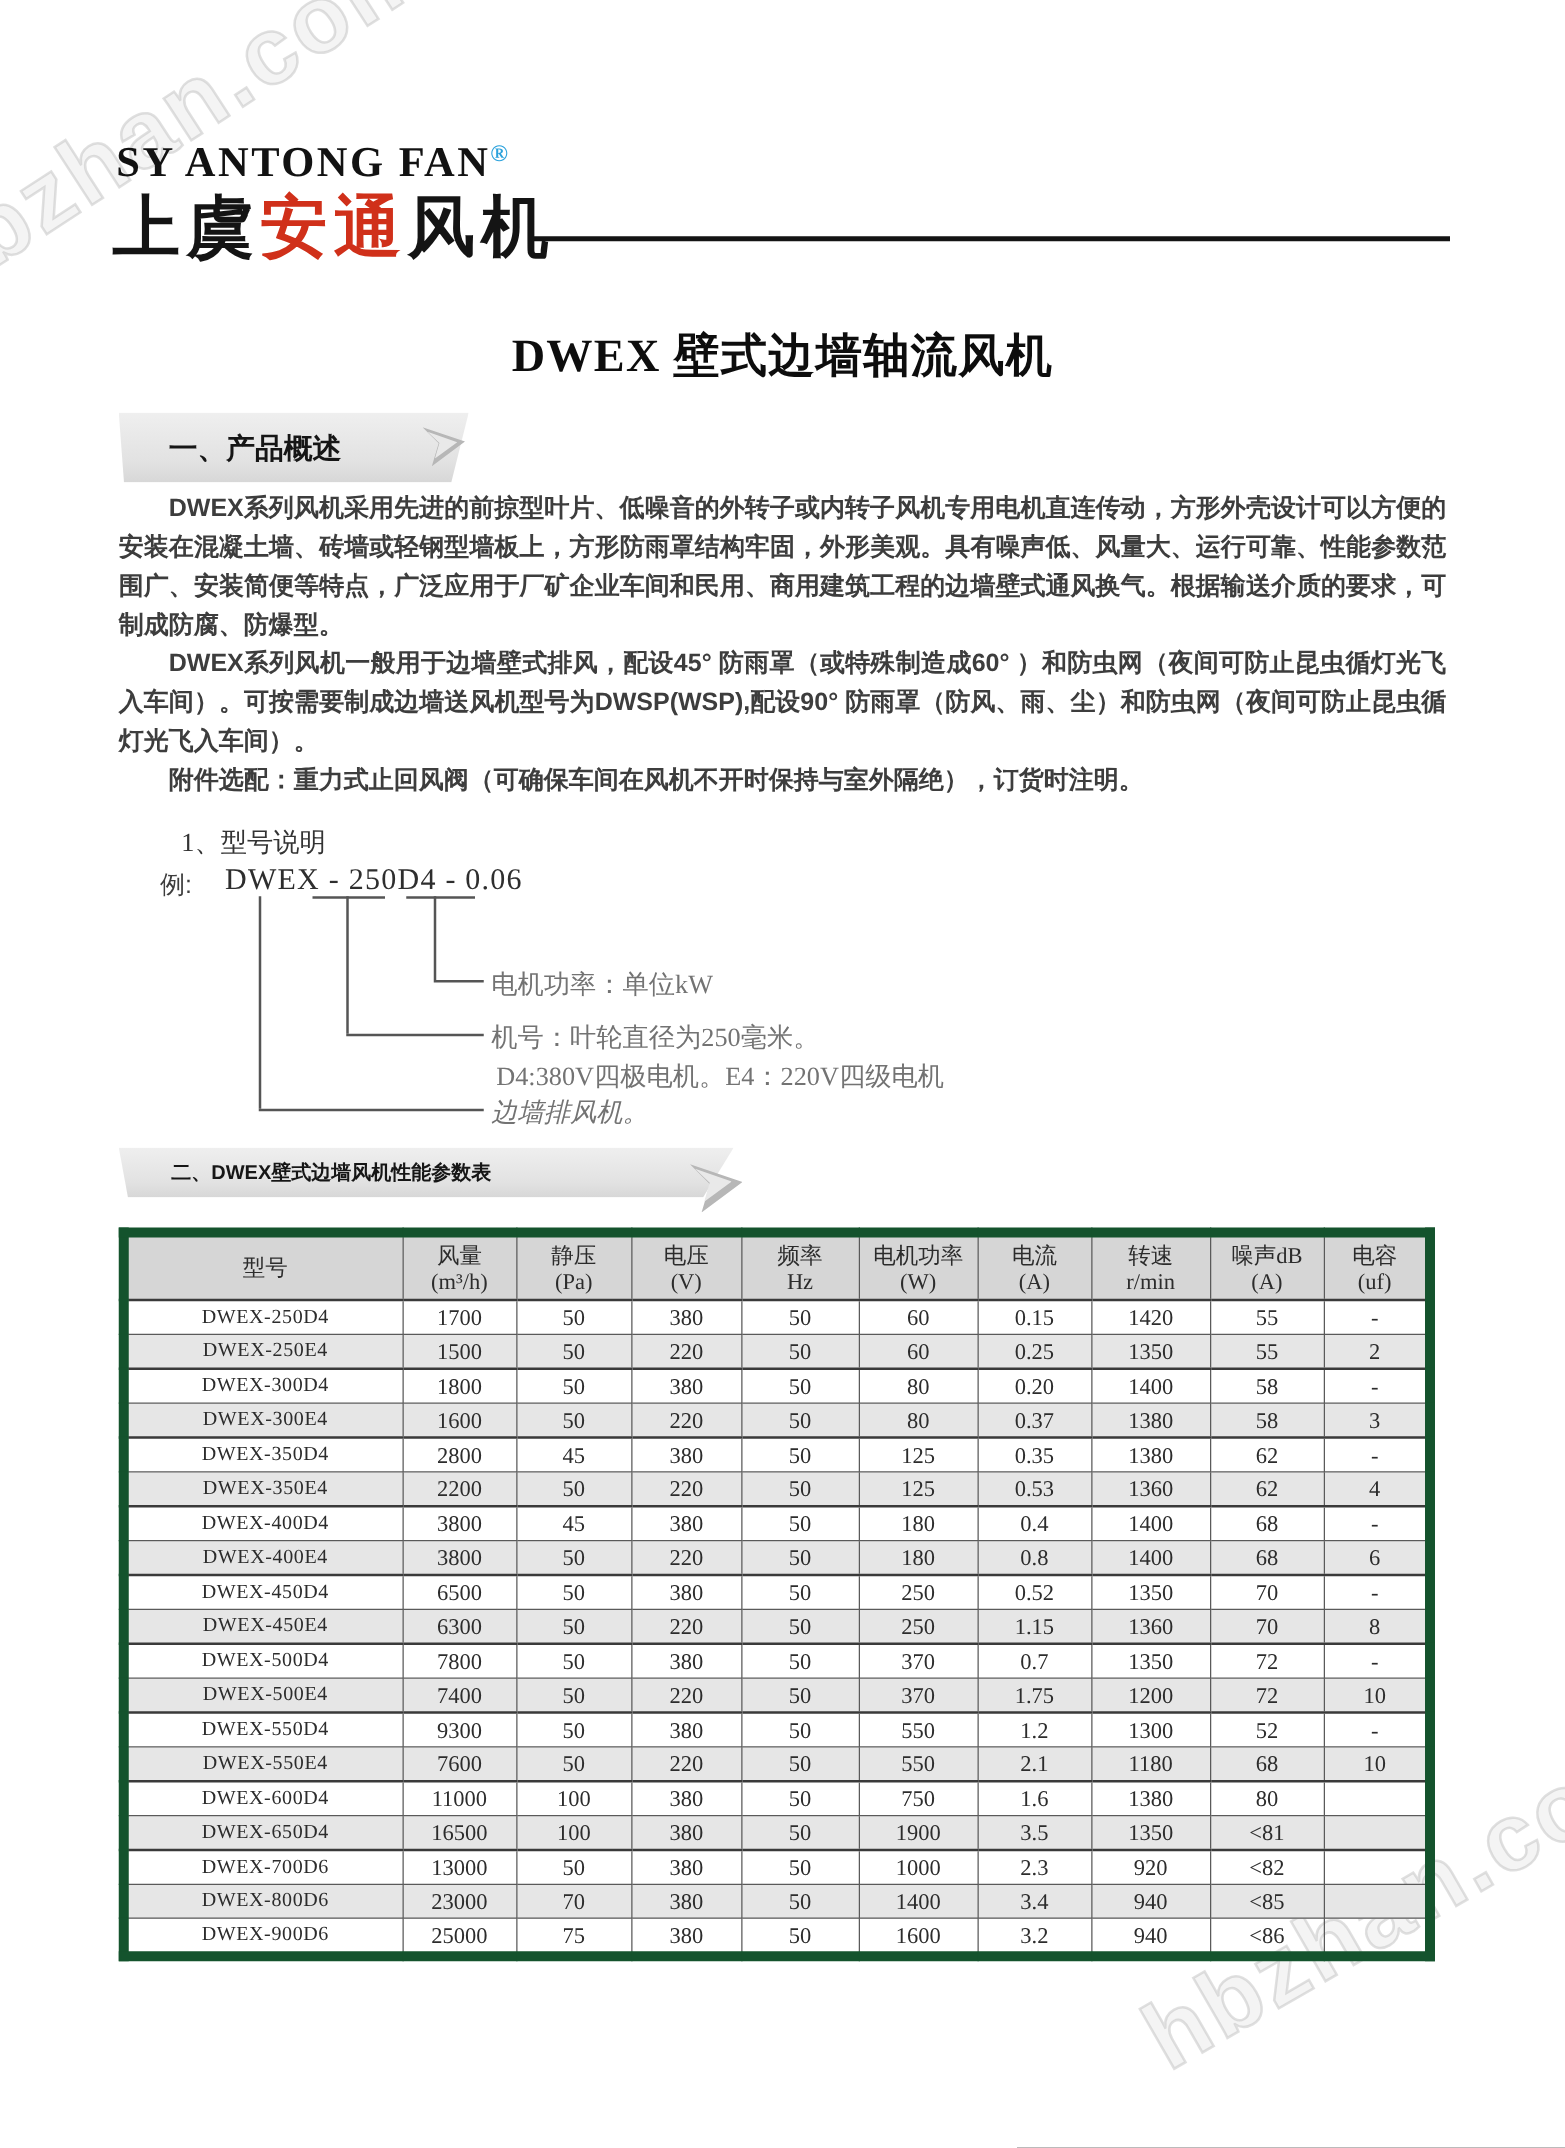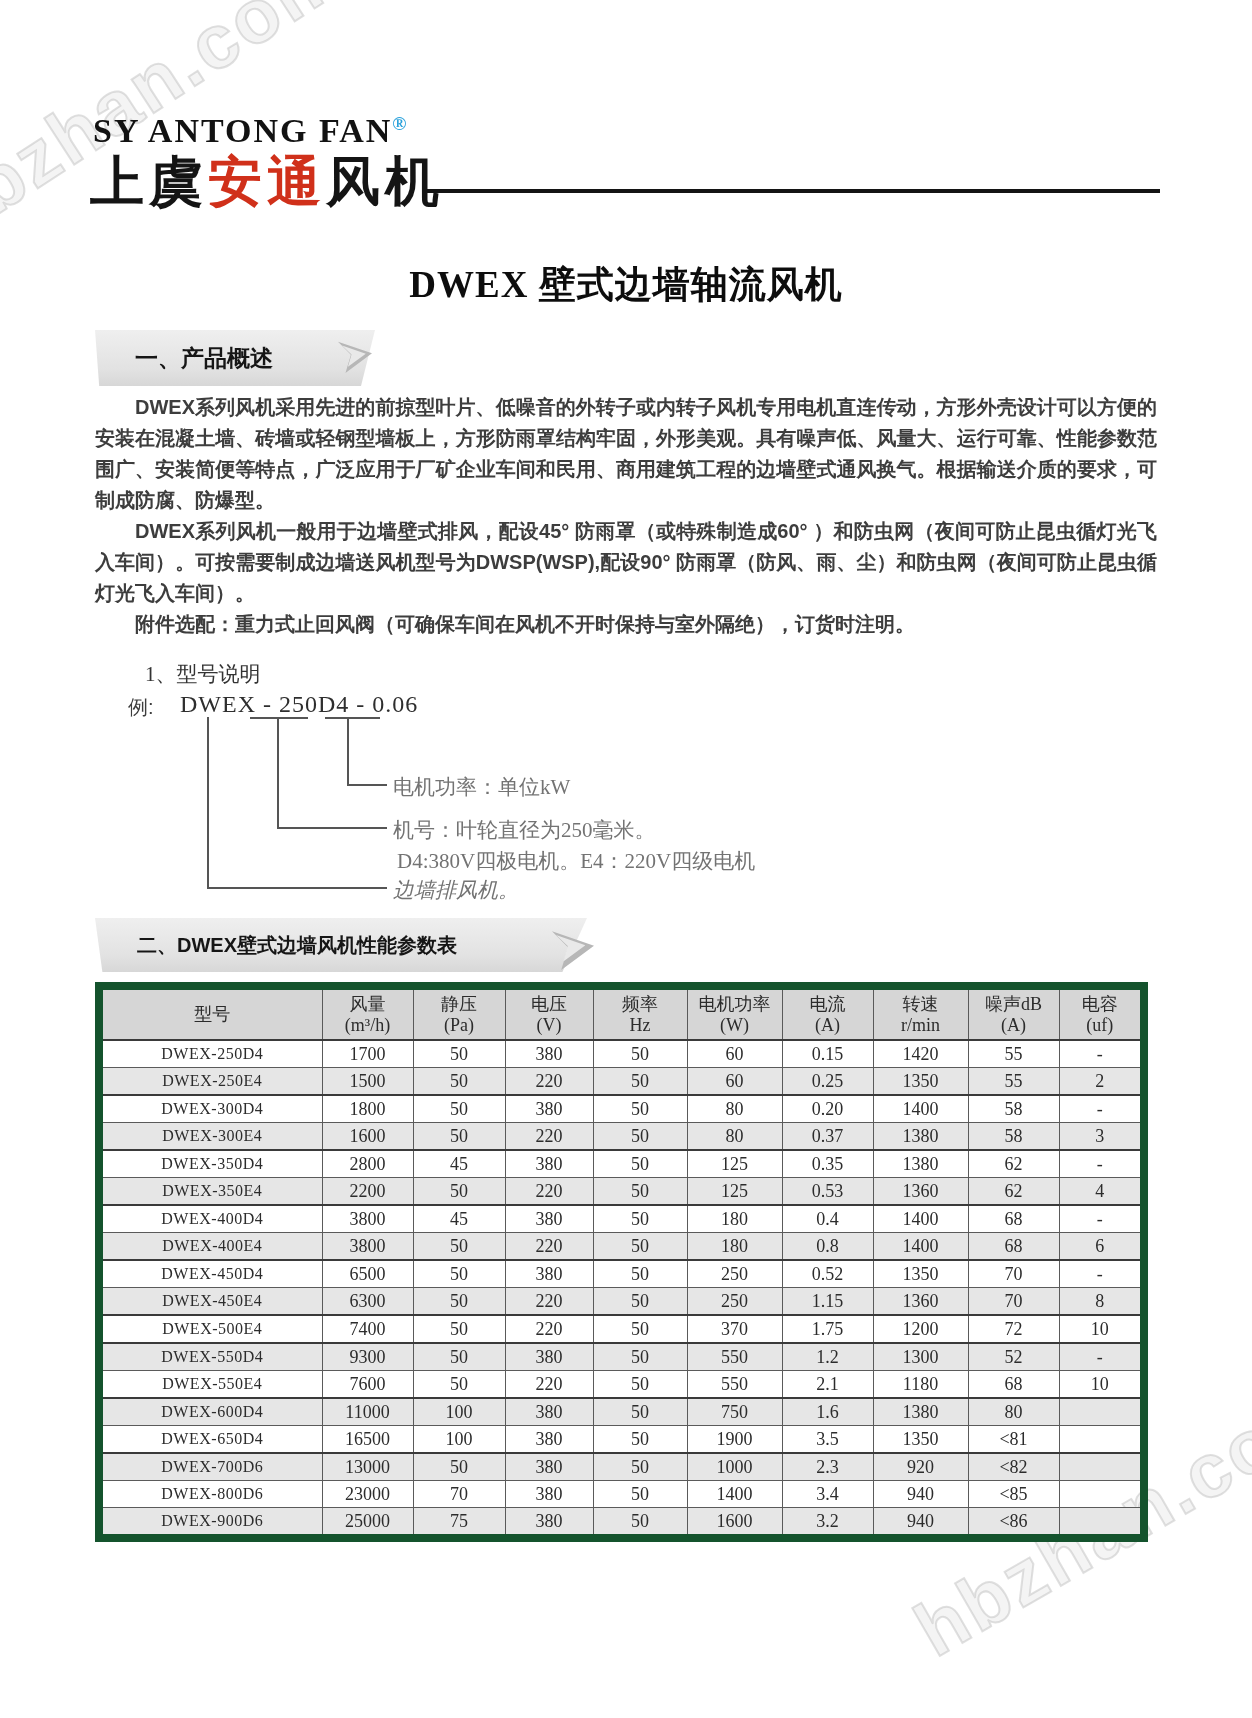--- a/index.html
+++ b/index.html
@@ -43,21 +43,21 @@
   
   .banner{
     position:absolute;height:56px;
     background:linear-gradient(180deg,#efefef 0%,#e2e2e2 70%,#d7d7d7 100%);
     clip-path:polygon(0 0,100% 0,95% 100%,1.5% 100%);
     box-shadow:3px 3px 0 rgba(170,170,170,0.35);
     font-weight:bold;color:#161616;
     display:flex;align-items:center;
   }
   .banner1{left:95px;top:330px;width:240px;font-size:23px;padding-left:40px;}
-  .banner2{left:95px;top:918px;width:450px;height:54px;font-size:20px;padding-left:42px;}
+  .banner2{left:95px;top:918px;width:450px;height:40px;font-size:16px;padding-left:42px;}
   .fold-arrow{position:absolute;width:34px;height:34px;}
   .fold-arrow .f1{position:absolute;left:0;top:2px;width:100%;height:100%;
     background:#b7b7b7;clip-path:polygon(0 8%,100% 42%,22% 100%,38% 46%);}
   .fold-arrow .f2{position:absolute;left:4px;top:6px;width:70%;height:70%;
     background:#e9e9e9;clip-path:polygon(0 10%,100% 45%,25% 100%,40% 48%);}
   .arrow1{left:338px;top:337px;}
   .arrow2{left:552px;top:926px;width:42px;height:42px;}
   
   .paras{
     position:absolute;left:95px;top:392px;width:1062px;
@@ -323,20 +323,32 @@
           <td>6300</td>
           <td>50</td>
           <td>220</td>
           <td>50</td>
           <td>250</td>
           <td>1.15</td>
           <td>1360</td>
           <td>70</td>
           <td>8</td>
         </tr>
+        <tr>
+          <td>DWEX-500D4</td>
+          <td>7800</td>
+          <td>50</td>
+          <td>380</td>
+          <td>50</td>
+          <td>370</td>
+          <td>0.7</td>
+          <td>1350</td>
+          <td>72</td>
+          <td>-</td>
+        </tr>
         <tr class="group-end">
           <td>DWEX-500E4</td>
           <td>7400</td>
           <td>50</td>
           <td>220</td>
           <td>50</td>
           <td>370</td>
           <td>1.75</td>
           <td>1200</td>
           <td>72</td>

